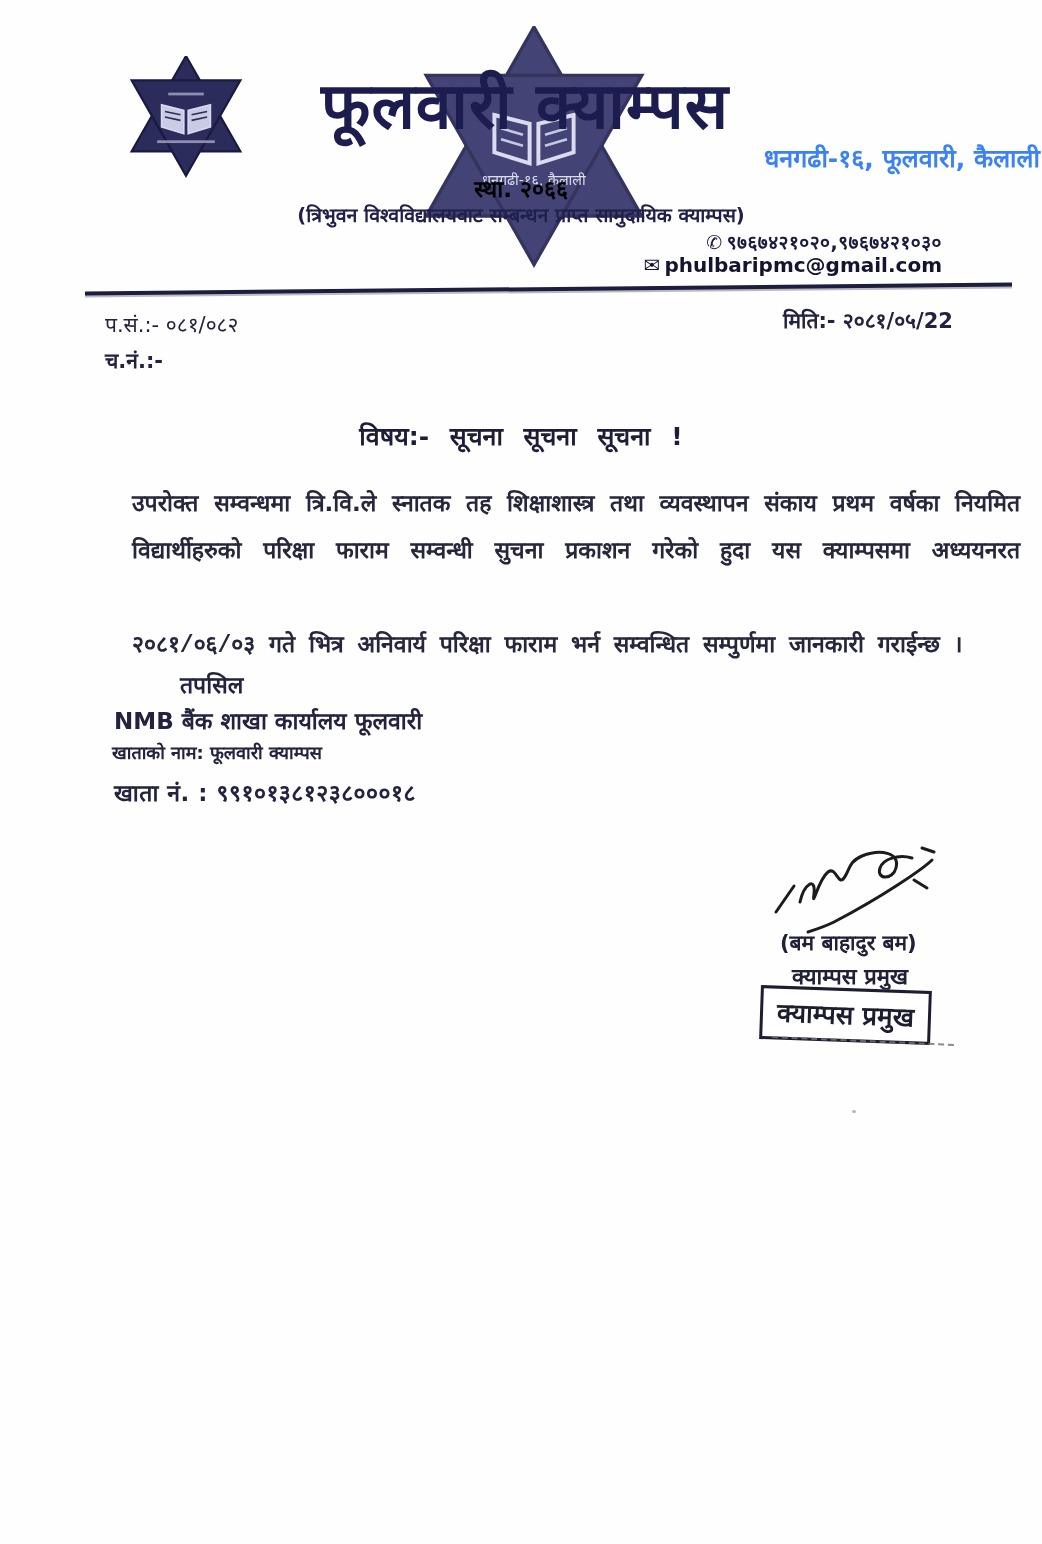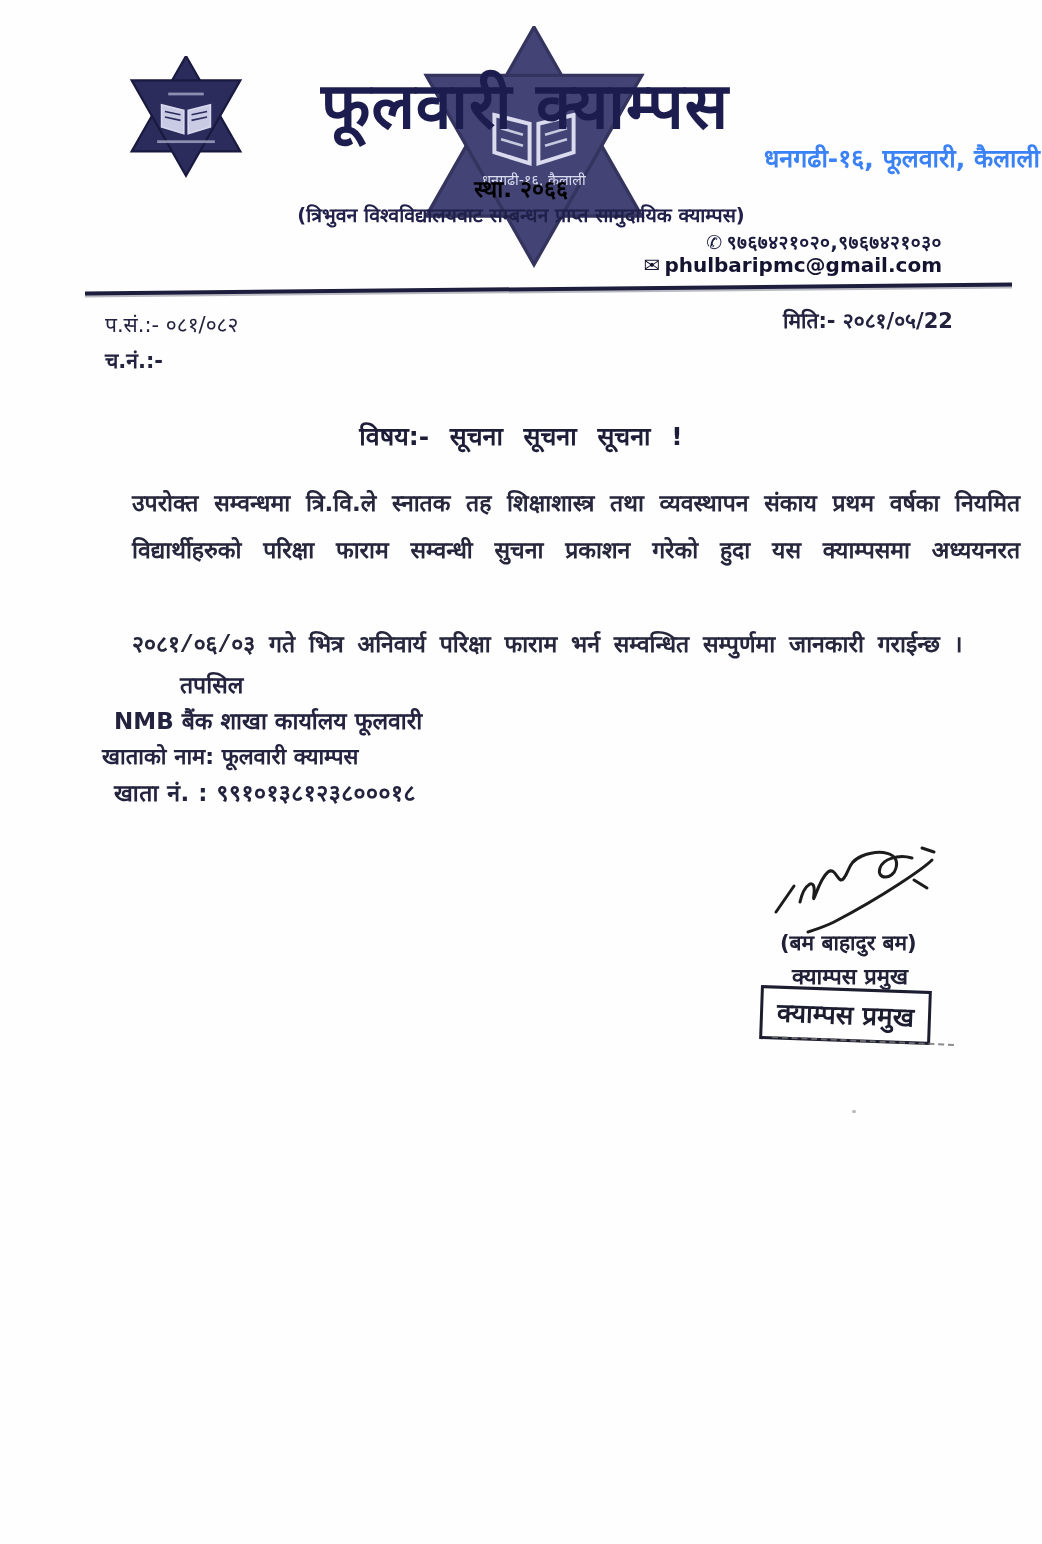--- a/index.html
+++ b/index.html
@@ -63,21 +63,21 @@
     color:#26263c; text-align:justify; text-align-last:justify;
     white-space:normal;
     margin-left:20px;
   }
   .body-line.last { text-align:right; text-align-last:left;font-family:Liberation Mono, monospace; }
   .bl1 { top:486px; } .bl2 { top:533px; } .bl3 { top:580px; } .bl4 { top:627px; }
 
   
   .detail-head { left:180px; top:668px; font-size:23px; font-weight:bold; }
   .detail-bank { left:114px; top:704px; font-size:23px; font-weight:bold; }
-  .detail-acname { left:102px; top:740px; font-size:22px; font-weight:bold; }
+  .detail-acname { left:112px; top:740px; font-size:18px; font-weight:bold; }
   .detail-acno { left:114px; top:776px; font-size:23px; font-weight:bold; letter-spacing:.5px; }
 
   
   .signature-svg { left:764px; top:840px; width:190px; height:108px; }
   .sig-name { left:780px; top:928px; font-size:21px; font-weight:bold; color:#202036; }
   .sig-title { left:792px; top:960px; font-size:22px; font-weight:bold; color:#202036; }
   .stamp-box {
     left:760px; top:988px; padding:5px 14px 7px 14px;
     border:3px solid #1d1d30; transform:rotate(2deg);
     font-size:26px; font-weight:bold; color:#1d1d30; background:rgba(255,255,255,.6);

